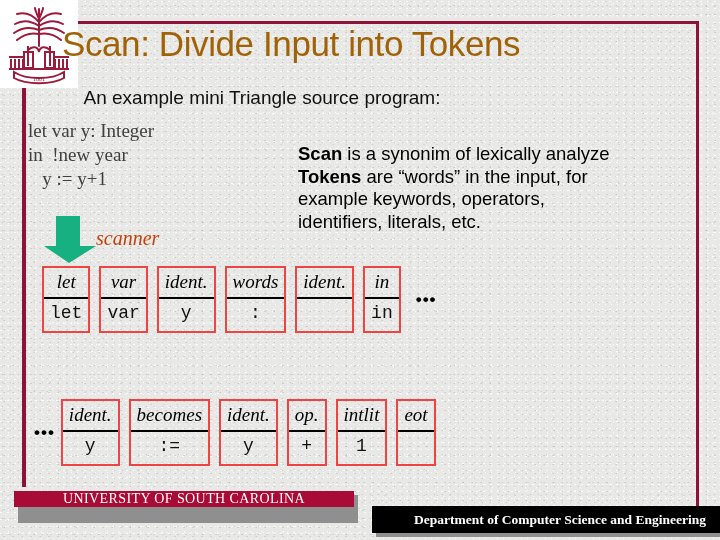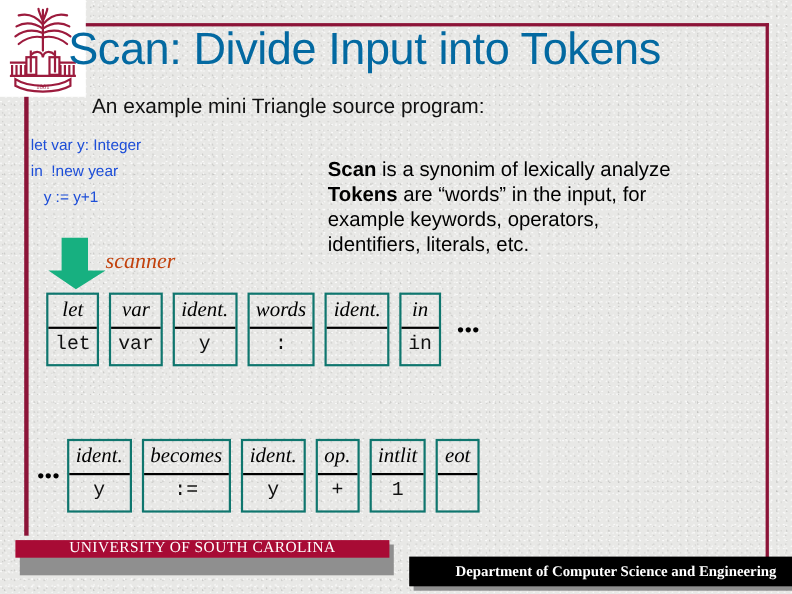--- a/index.html
+++ b/index.html
@@ -40,40 +40,40 @@
   .logo-box {
     position: absolute; left: 0; top: 0; width: 78px; height: 88px;
     background: #ffffff;
     display: flex; align-items: center; justify-content: center;
   }
   .logo-box svg { display: block; }
 
   
   .title {
     position: absolute; left: 62px; top: 24px; width: 634px;
-    font-size: 41px; line-height: 40px;
-    color: #0369a1;
+    font-size: 35px; line-height: 40px;
+    color: #a16207;
     letter-spacing: -0.4px;
     white-space: nowrap;
   }
 
   
   .subtitle {
     position: absolute; left: 82px; top: 85px; width: 360px;
     font-size: 19px; line-height: 26px;
     color: #111;
     text-align: center;
   }
 
   
   .code {
     position: absolute; left: 28px; top: 119px;
-    font-family: Liberation Sans, sans-serif;
-    font-size: 14px; line-height: 24px;
-    color: #1d4ed8;
+    font-family: Liberation Serif, serif;
+    font-size: 19px; line-height: 24px;
+    color: #404040;
     white-space: pre;
   }
 
   
   .arrow {
     position: absolute; left: 42px; top: 216px; width: 58px; height: 48px;
   }
   .scanner-label {
     position: absolute; left: 96px; top: 227px;
     font-family: "Liberation Serif", "DejaVu Serif", serif;
@@ -95,21 +95,21 @@
   
   .token-row {
     position: absolute;
     display: flex;
     align-items: stretch;
   }
   #token-row-1 { left: 30px; top: 266px; }
   #token-row-2 { left: 28px; top: 399px; }
 
   .token-box {
-    border: 2px solid #0f766e;
+    border: 2px solid #ef4444;
     background: transparent;
     display: flex; flex-direction: column;
     margin-right: 9px;
   }
   .token-kind {
     font-family: "Liberation Serif", "DejaVu Serif", serif;
     font-style: italic;
     font-size: 19px;
     text-align: center;
     padding: 3px 6px 4px;

